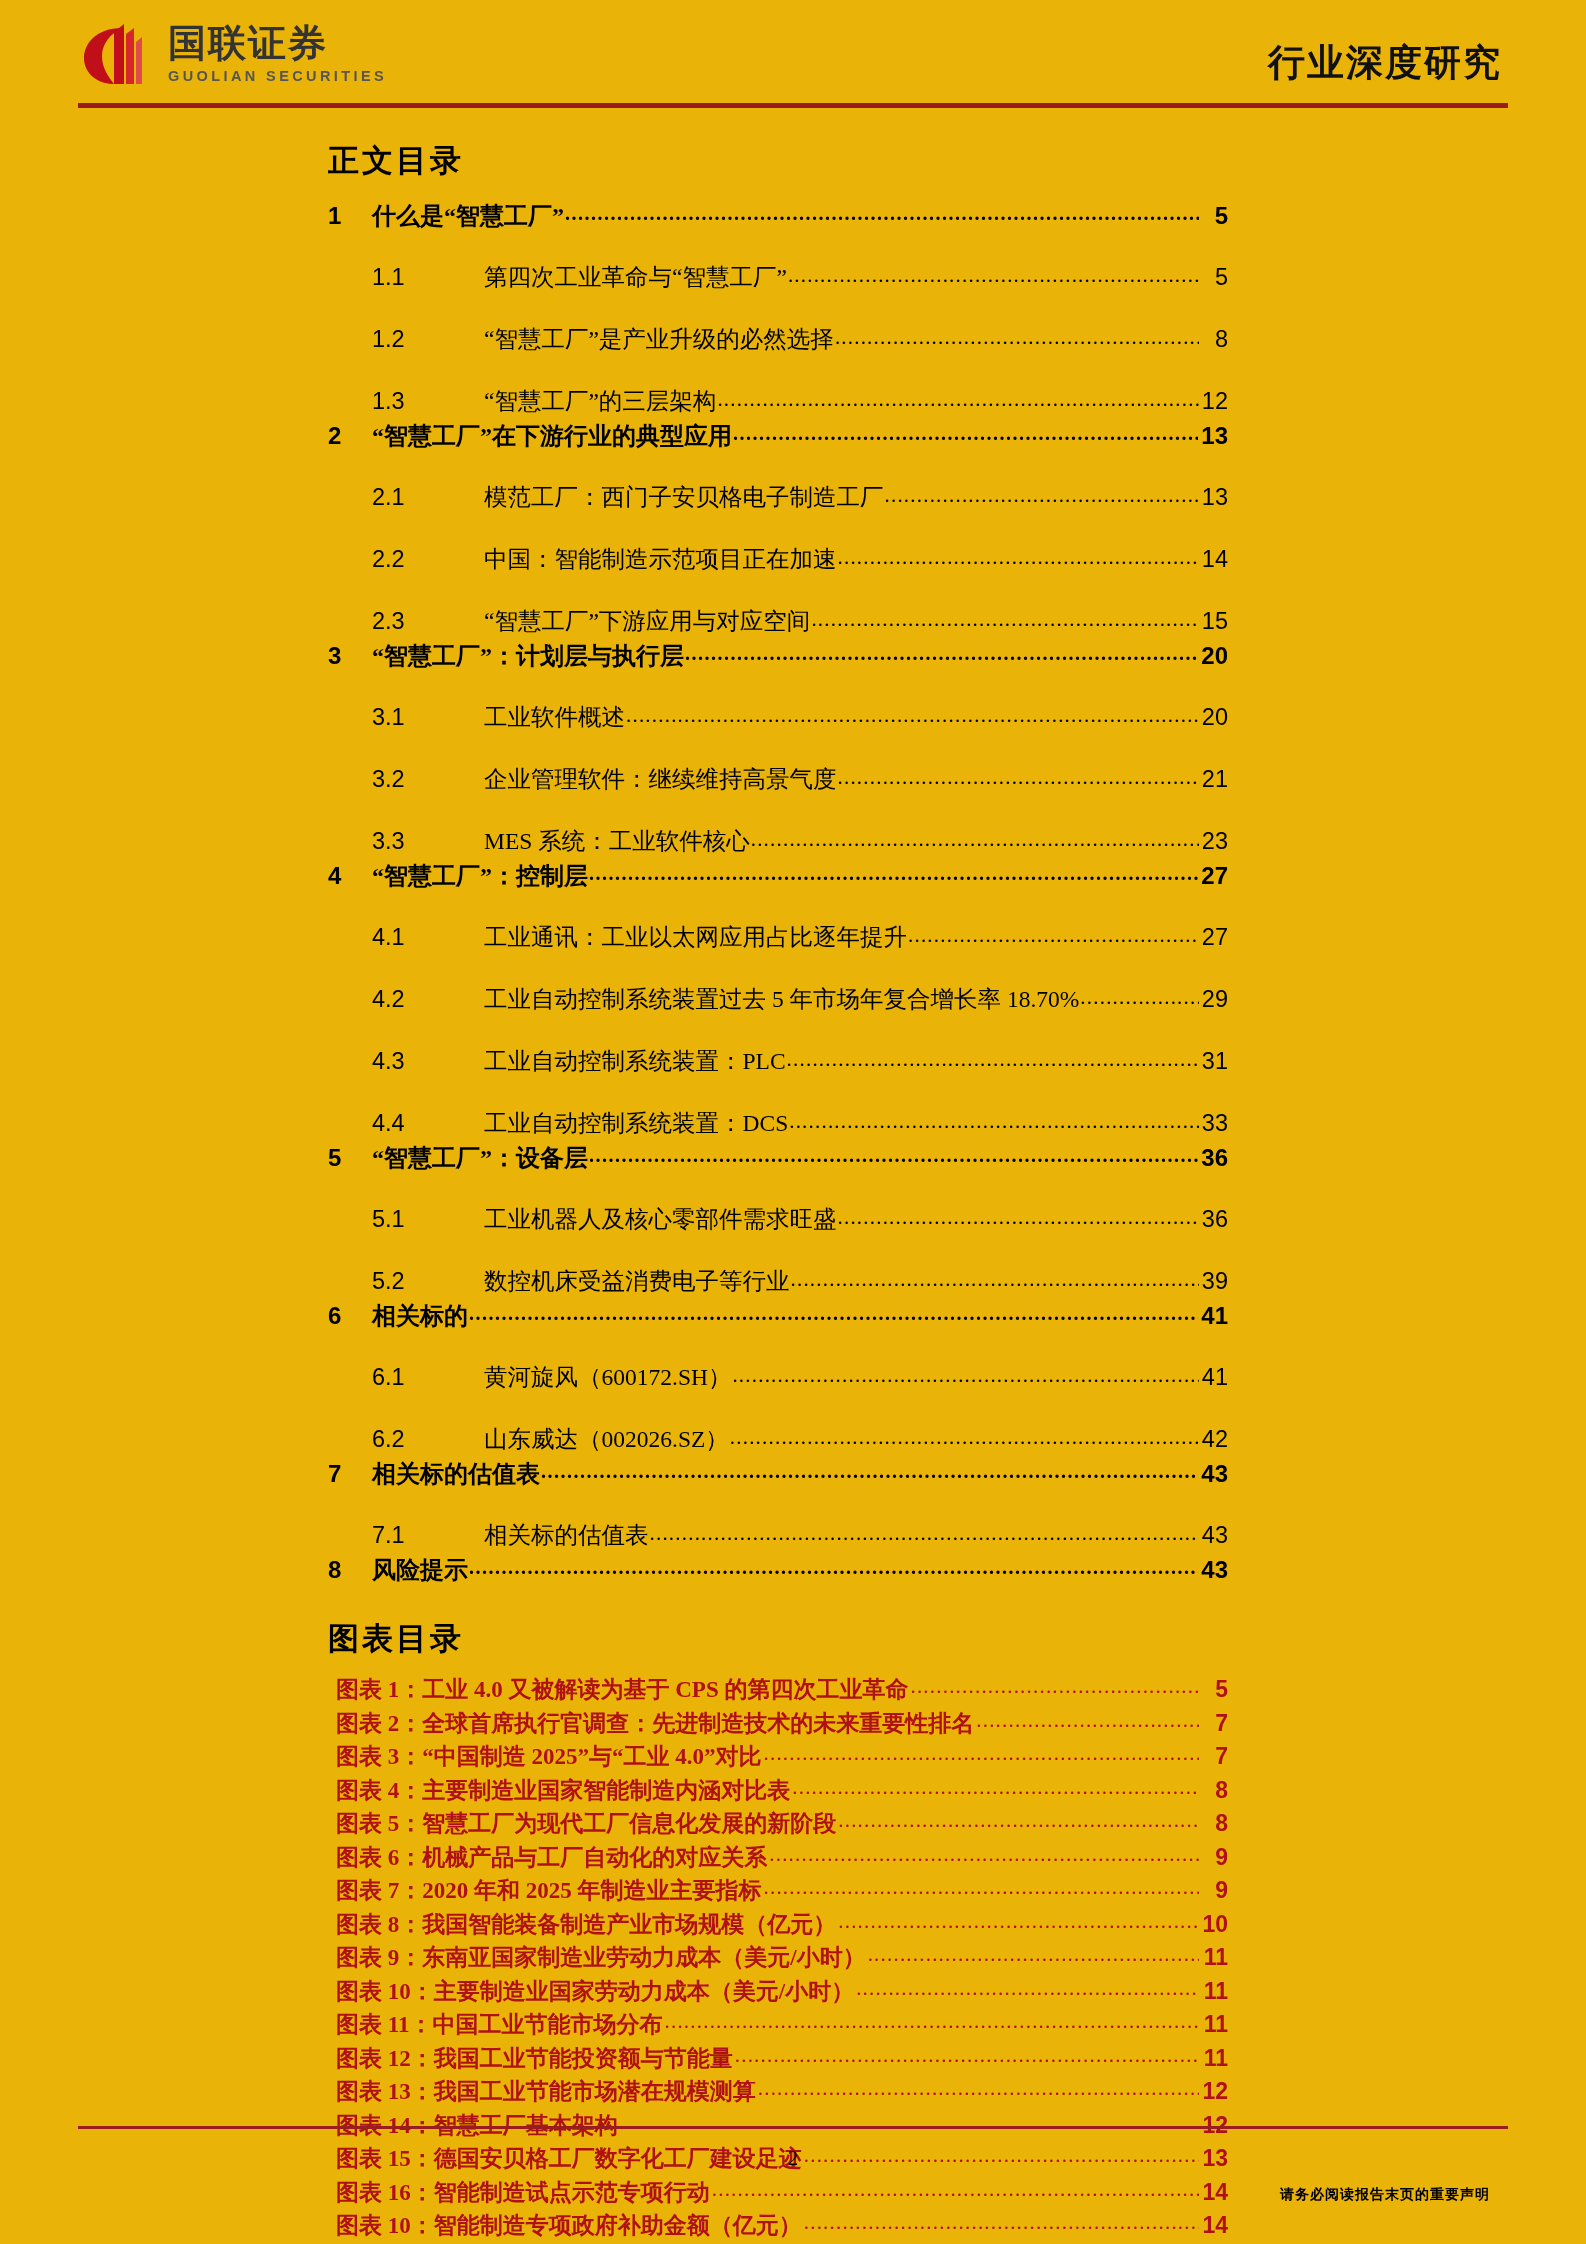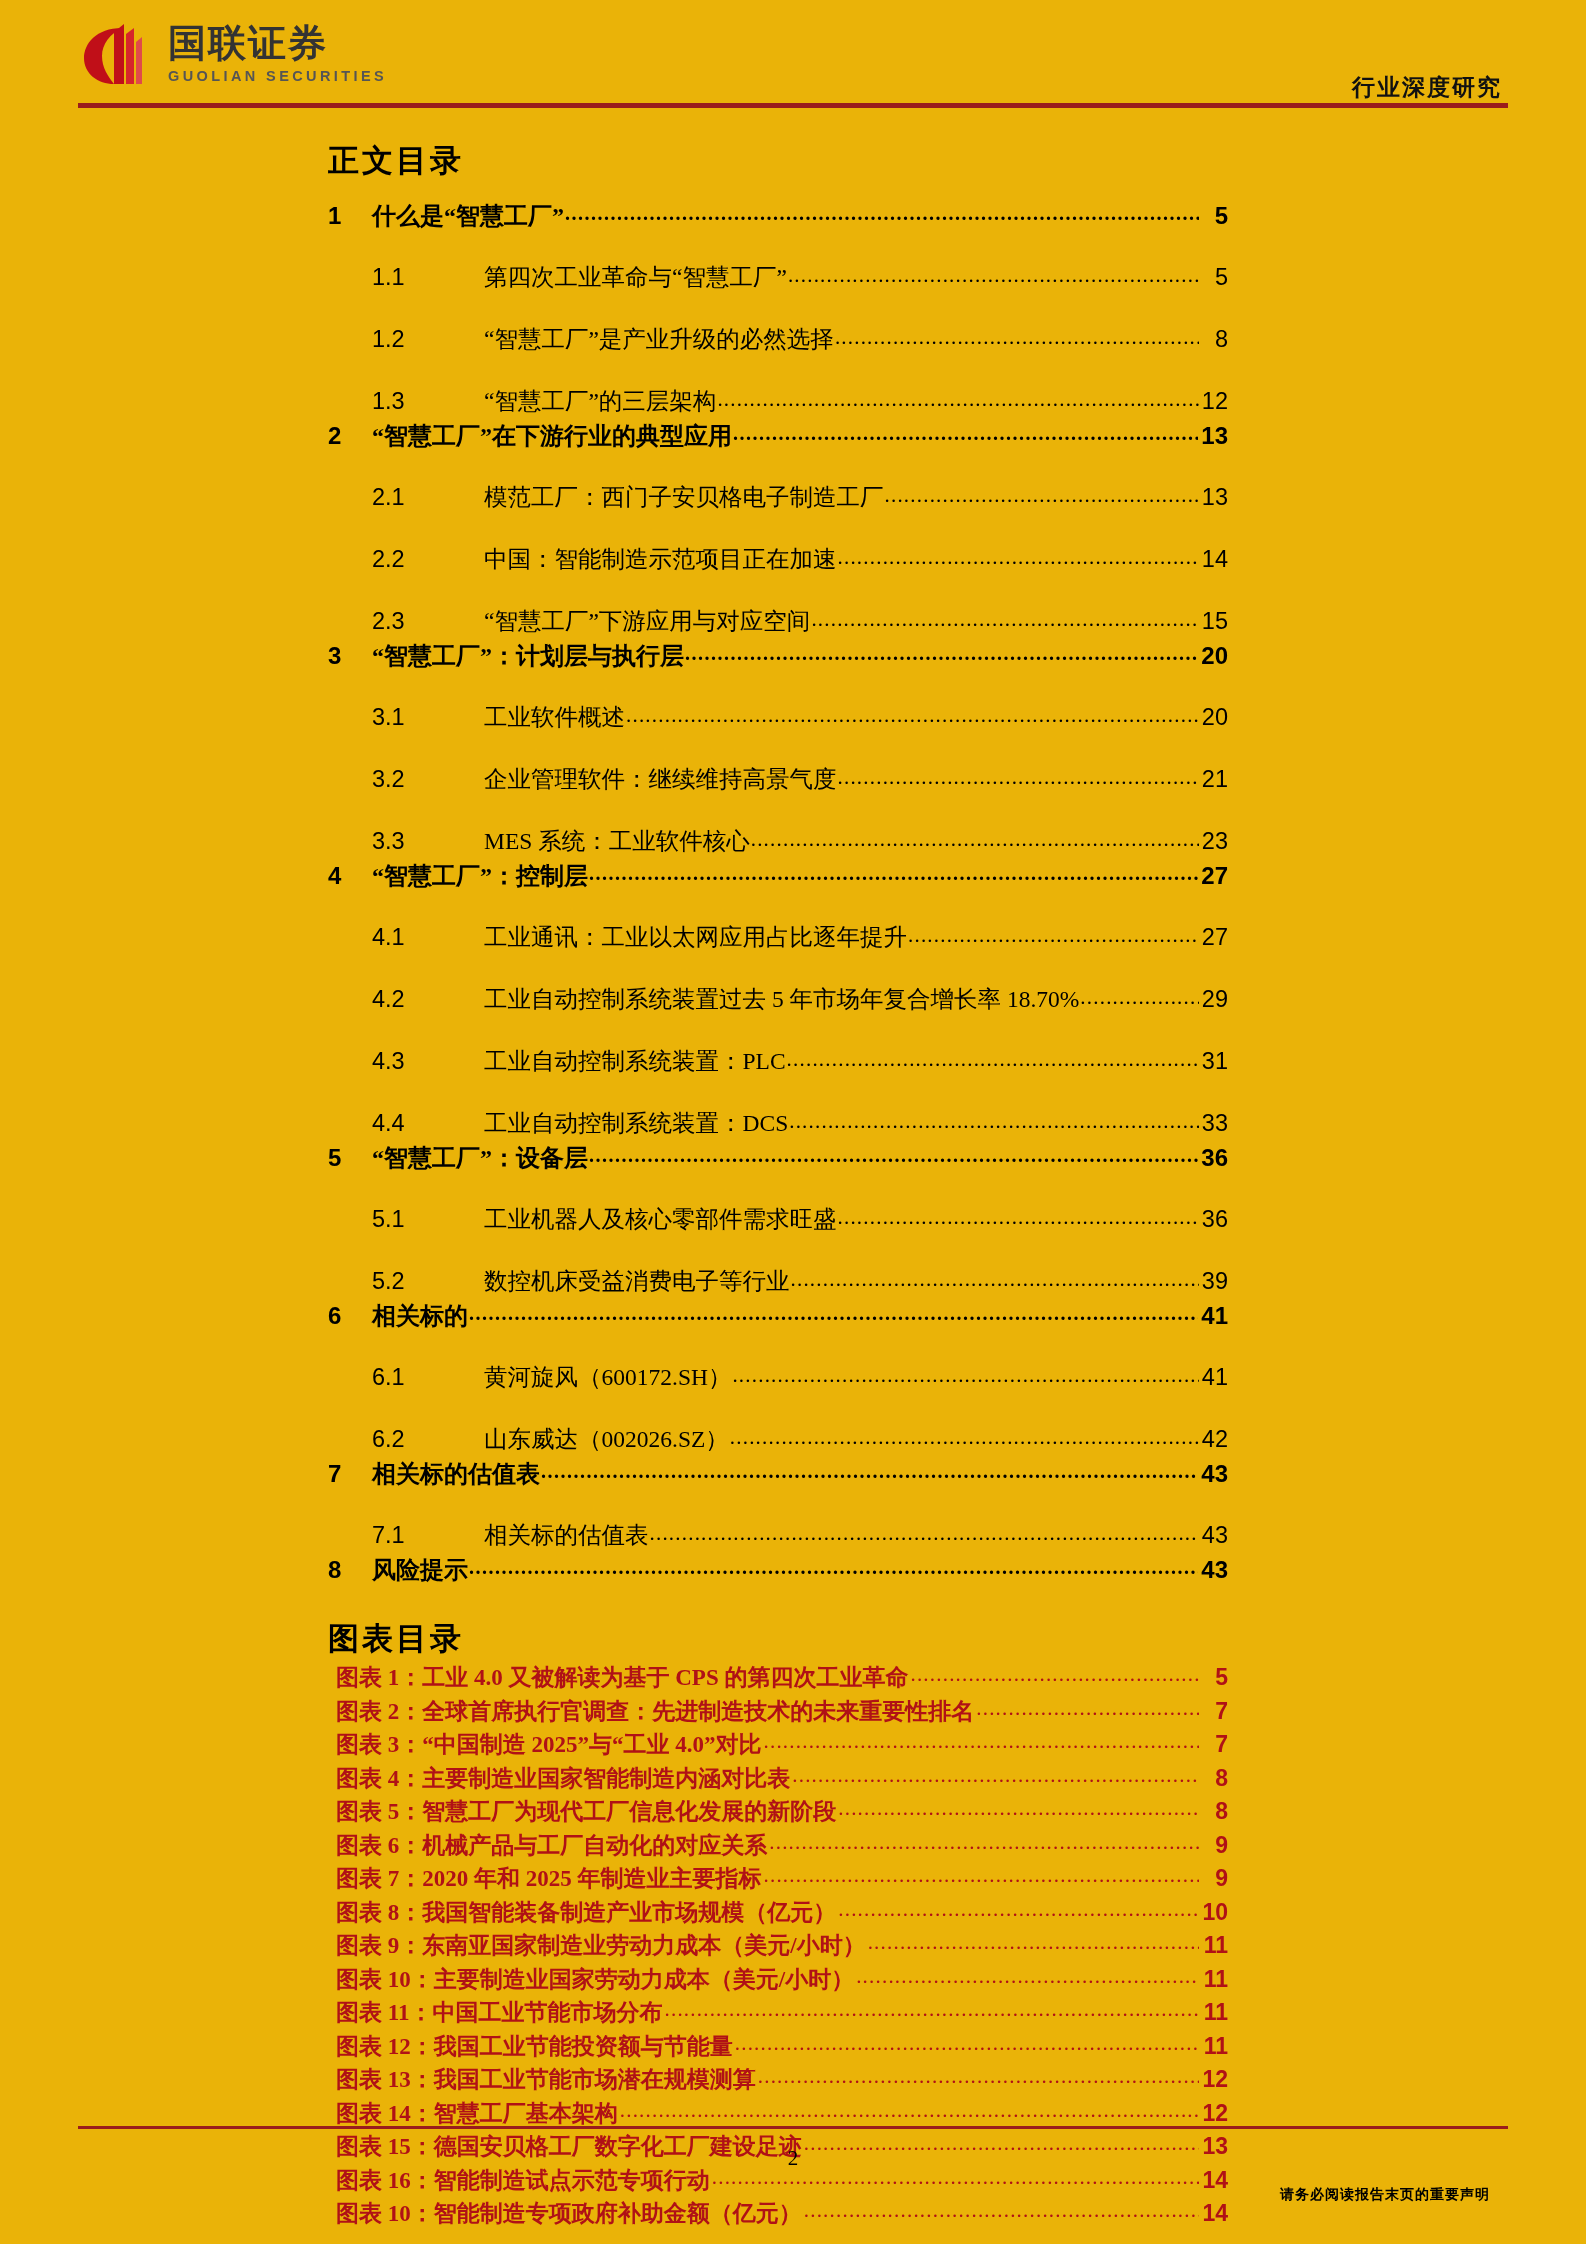--- a/index.html
+++ b/index.html
@@ -61,25 +61,24 @@
     font-weight: 700;
     letter-spacing: 3.4px;
     color: #555555;
     margin-top: 7px;
   }
   .header-title {
     position: absolute;
     right: 84px;
     top: 38px;
     font-family: "Liberation Serif", serif;
-    font-size: 23px;
+    font-size: 37px;
     font-weight: 700;
     letter-spacing: 2px;
     color: #111111;
-    margin-top: 34px;
   }
   .header-rule {
     position: absolute;
     left: 78px;
     top: 103px;
     width: 1430px;
     height: 5px;
     background: #9a1c1c;
   }
   .header-rule-accent {
@@ -106,21 +105,21 @@
   .toc-heading {
     font-family: "Liberation Serif", serif;
     font-size: 31px;
     font-weight: 700;
     letter-spacing: 3px;
     color: #000000;
     margin: 0 0 22px 0;
   }
   .toc-heading.second {
     margin-top: 36px;
-    margin-bottom: 6px;
+    margin-bottom: 18px;
   }
 
   
   .toc-row {
     display: flex;
     align-items: baseline;
     font-size: 23.5px;
     line-height: 1.0;
     margin-bottom: 10.5px;
     white-space: nowrap;

